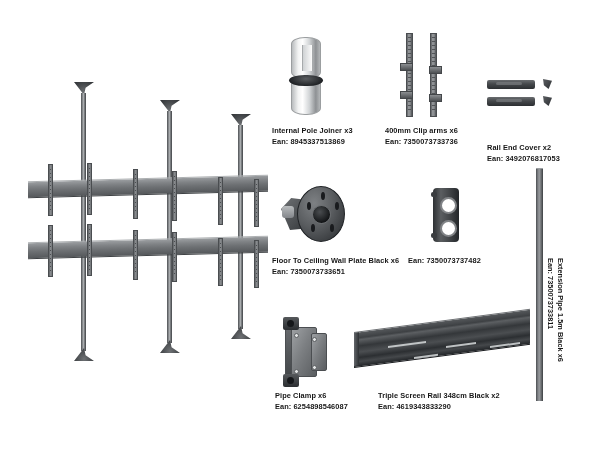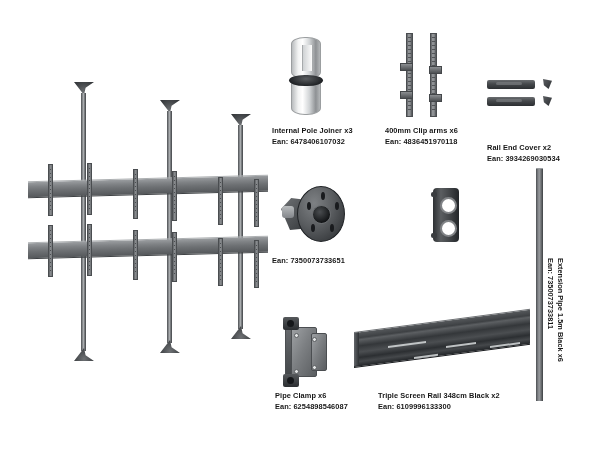--- a/index.html
+++ b/index.html
@@ -281,70 +281,72 @@
   </div>
 
   <div class="joiner">
     <div class="tube t1"></div>
     <div class="tube t2"></div>
     <div class="slot"></div>
     <div class="ring"></div>
   </div>
   <div class="label" style="left:272px; top:125px;">
     <span>Internal Pole Joiner x3</span>
-    <span class="ean">Ean: 6478406107032</span>
+    <span class="ean">Ean: 8945337513869</span>
   </div>
 
   <div class="fixedarms">
     <div class="bar b1"></div>
     <div class="bar b2"></div>
     <div class="clip" style="left:0px; top:30px;"></div>
     <div class="clip" style="left:0px; top:58px;"></div>
     <div class="clip" style="left:29px; top:33px;"></div>
     <div class="clip" style="left:29px; top:61px;"></div>
   </div>
   <div class="label" style="left:385px; top:125px;">
     <span>400mm Clip arms x6</span>
-    <span class="ean">Ean: 4836451970118</span>
+    <span class="ean">Ean: 7350073733736</span>
   </div>
 
   <div class="endcover">
     <div class="strip" style="top:2px;"></div>
     <div class="strip" style="top:19px;"></div>
     <div class="screw" style="top:1px;"></div>
     <div class="screw" style="top:18px;"></div>
   </div>
   <div class="label" style="left:487px; top:142px;">
     <span>Rail End Cover x2</span>
-    <span class="ean">Ean: 3934269030534</span>
+    <span class="ean">Ean: 3492076817053</span>
   </div>
 
   <div class="wallplate">
     <div class="cone"></div>
     <div class="conetip"></div>
     <div class="disc"></div>
     <div class="hole" style="right:20px; top:8px;"></div>
     <div class="hole" style="right:6px; top:18px;"></div>
     <div class="hole" style="right:34px; top:18px;"></div>
     <div class="hole" style="right:11px; top:40px;"></div>
     <div class="hole" style="right:30px; top:40px;"></div>
     <div class="hub"></div>
   </div>
   <div class="label" style="left:272px; top:255px;">
+    <span>Floor To Ceiling Wall Plate Black x6</span>
     <span class="ean">Ean: 7350073733651</span>
   </div>
 
   <div class="cableclip">
     <div class="body"></div>
     <div class="cut" style="top:9px;"></div>
     <div class="cut" style="top:32px;"></div>
     <div class="notch" style="top:4px;"></div>
     <div class="notch" style="top:45px;"></div>
   </div>
   <div class="label" style="left:408px; top:255px;">
+    <span class="ean">Ean: 7350073737482</span>
   </div>
 
   <div class="poleclamp">
     <div class="plate back"></div>
     <div class="plate main"></div>
     <div class="plate side"></div>
     <div class="bolt" style="top:2px;"></div>
     <div class="bolt" style="top:59px;"></div>
     <div class="screwdot" style="left:11px; top:18px;"></div>
     <div class="screwdot" style="left:29px; top:22px;"></div>
@@ -359,21 +361,21 @@
   <div class="bigrail">
     <div class="seg"></div>
     <div class="cap"></div>
     <div class="mark" style="left:34px; top:14px; width:38px;"></div>
     <div class="mark" style="left:92px; top:14px; width:30px;"></div>
     <div class="mark" style="left:136px; top:14px; width:30px;"></div>
     <div class="mark" style="left:60px; top:25px; width:24px;"></div>
   </div>
   <div class="label" style="left:378px; top:390px;">
     <span>Triple Screen Rail 348cm Black x2</span>
-    <span class="ean">Ean: 6109996133300</span>
+    <span class="ean">Ean: 4619343833290</span>
   </div>
 
   <div class="extpipe"></div>
   <div class="vlabel" style="left:565px; top:258px;">
     <span>Extension Pipe 1.5m Black x6</span>
     <span class="ean">Ean: 7350073733811</span>
   </div>
 
 </div>
 

